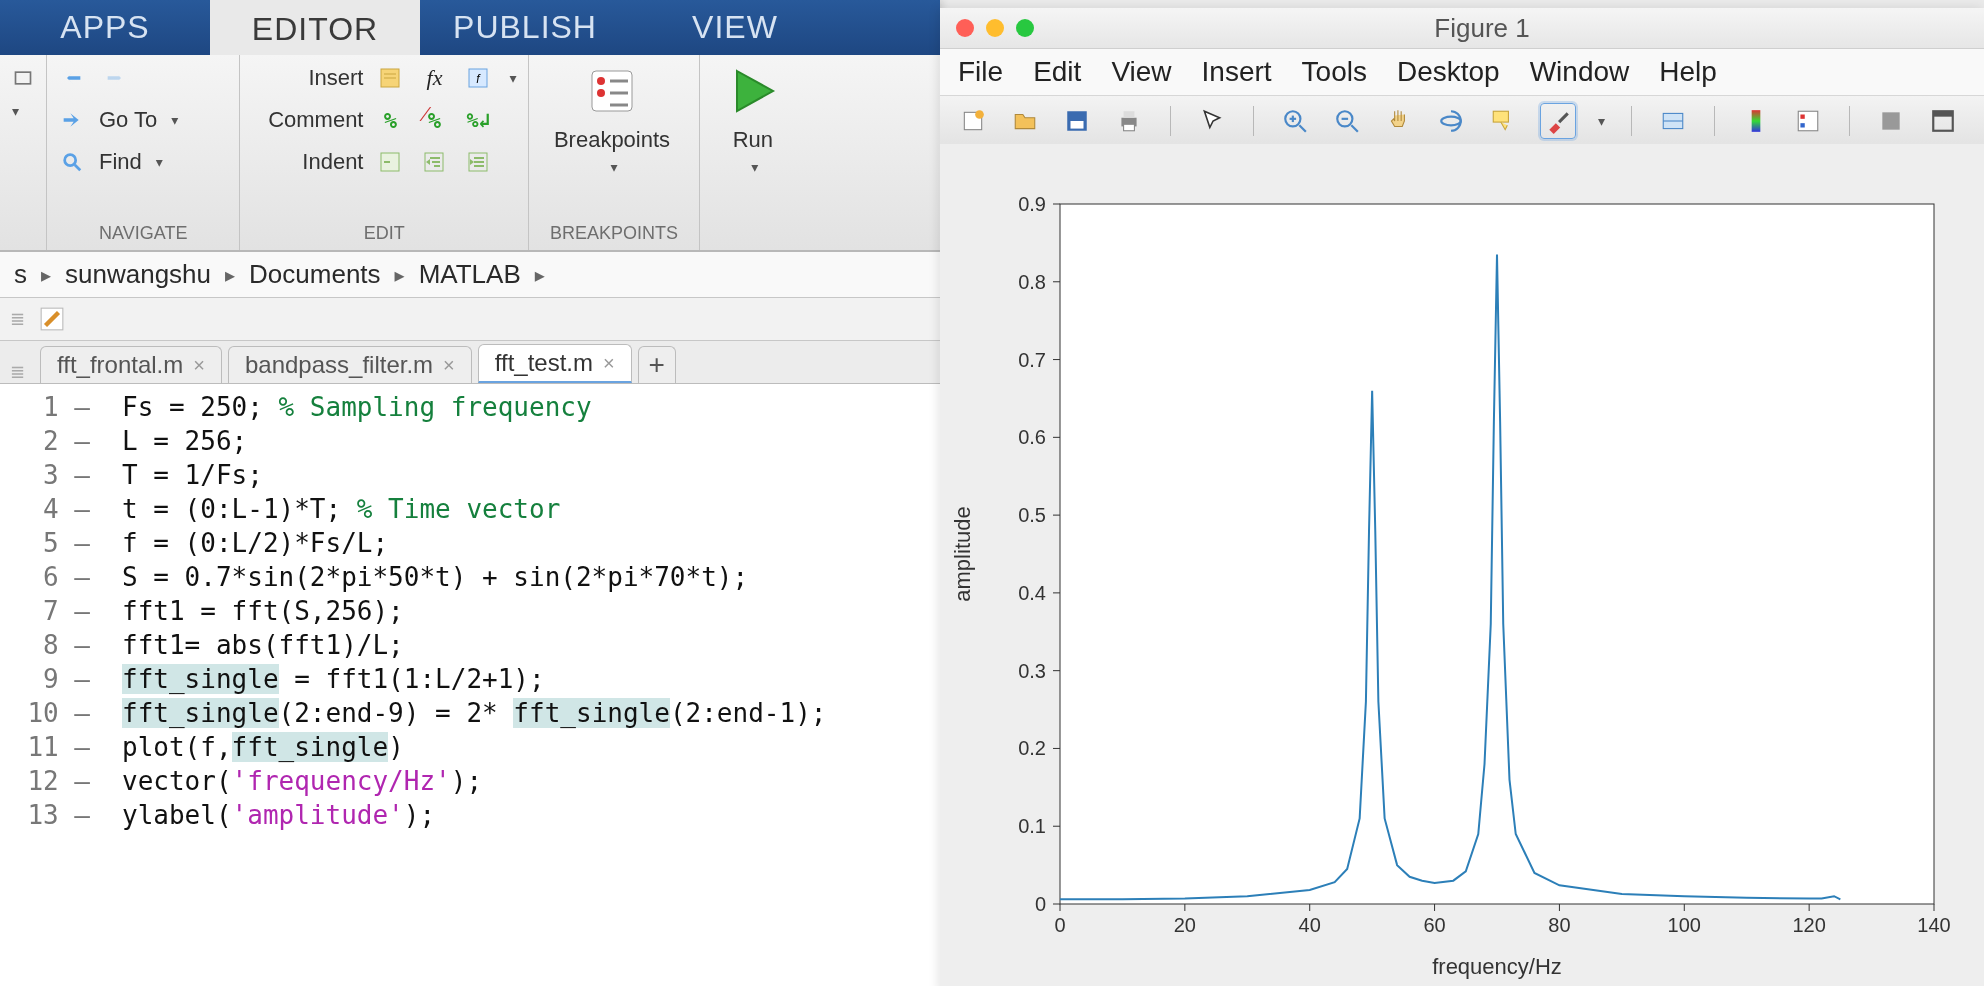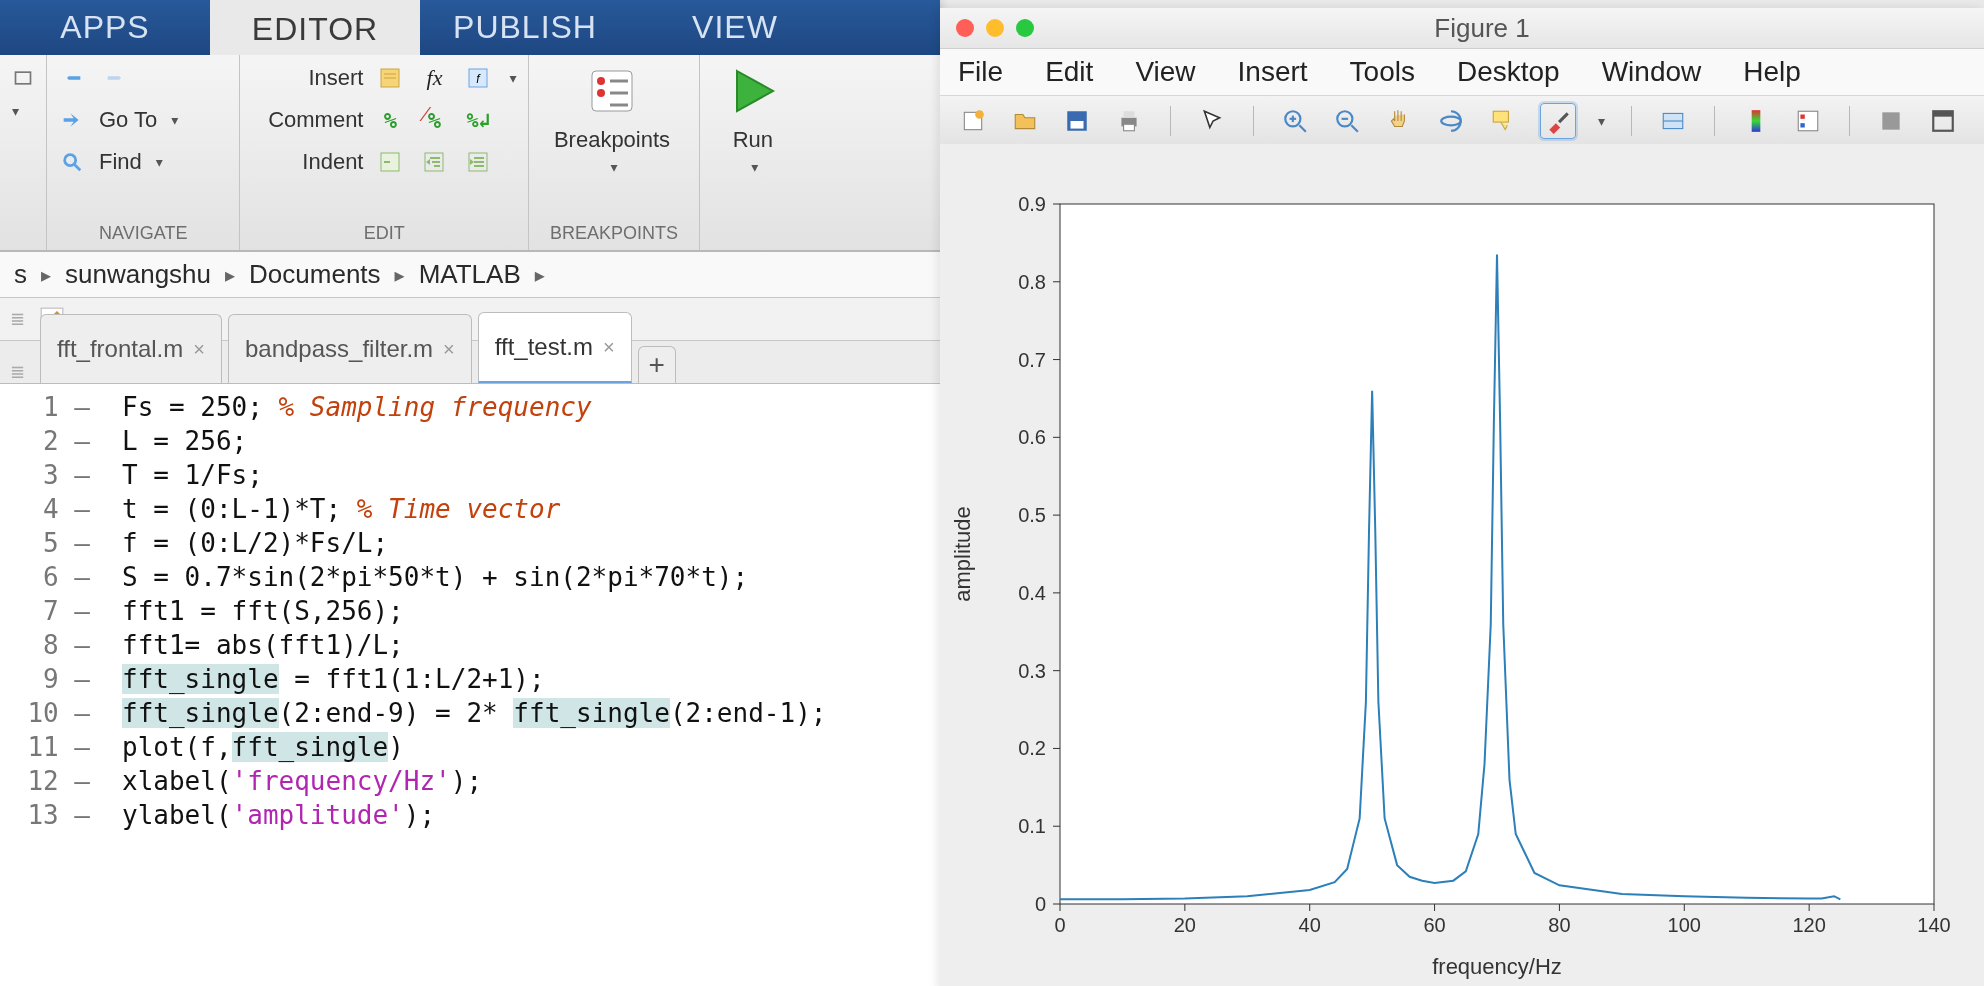--- a/index.html
+++ b/index.html
@@ -79,21 +79,21 @@
   }
 
   
   .filetabs {
     display:flex; align-items:flex-end; height:42px;
     background:#ececec; border-bottom:1px solid #bcbcbc;
     padding-left:40px; gap:6px;
   }
   .ftab {
     display:flex; align-items:center; gap:10px;
-    height:36px; padding:16px 16px;
+    height:36px; padding:0 16px;
     background:#eeeeee; border:1px solid #bcbcbc; border-bottom:none;
     border-radius:6px 6px 0 0;
     font-size:24px; color:#555;
   }
   .ftab.active { background:#ffffff; border-bottom:2px solid #6aa3e0; color:#333;}
   .ftab .x { color:#999; font-size:20px;}
   .plus {
     width:36px; height:36px; display:flex; align-items:center; justify-content:center;
     border:1px solid #bcbcbc; border-bottom:none; border-radius:6px 6px 0 0;
     font-size:28px; color:#555; background:#eee;
@@ -104,42 +104,42 @@
     display:flex; background:#ffffff; height:602px; overflow:hidden;
     font-family: Menlo, Consolas, monospace; font-size:26px;
   }
   .gutter {
     width:90px; text-align:right; padding:6px 12px 0 0;
     color:#777; background:#fff; user-select:none;
   }
   .gutter div { height:34px; line-height:34px; }
   .codebody { flex:1; padding:6px 0 0 20px; position:relative; }
   .codeline { height:34px; line-height:34px; white-space:pre; color:#111;}
-  .cm  { color:#c2410c;font-style:italic; } 
+  .cm  { color:#15803d; } 
   .str { color:#b026b0; } 
   .hl  { background:#d0e6e6;text-align:center; }
 
   
   .figwin {
     position:absolute; left:940px; top:8px; width:1044px; height:986px;
     background:#eeeeee;
     box-shadow:-2px 0 10px rgba(0,0,0,.1);
   }
   .figtitlebar {
     height:40px; display:flex; align-items:center;
     background:linear-gradient(#f5f5f5,#e6e6e6);
     border-bottom:1px solid #cfcfcf;
   }
   .traffic { display:flex; gap:12px; padding:0 16px;}
   .tl { width:18px; height:18px; border-radius:50%; }
   .tl.red{background:#ff5f57;} .tl.yellow{background:#ffbd2e;} .tl.green{background:#28c840;}
   .figtitle { flex:1; text-align:center; font-size:26px; color:#555; padding-right:70px;}
 
   .menubar {
-    height:46px; display:flex; align-items:center; gap:42px;
+    height:46px; display:flex; align-items:center; gap:30px;
     padding:0 18px; font-size:28px; color:#222;
     background:#f9f9f9;
   }
   .figtoolbar {
     height:50px; display:flex; align-items:center; gap:22px;
     padding:0 18px;
     background:linear-gradient(#f3f3f3,#e3e3e3);
     border-top:1px solid #d7d7d7; border-bottom:1px solid #c4c4c4;
   }
   .tbico { width:30px; height:30px; display:inline-flex; align-items:center; justify-content:center;}
@@ -370,21 +370,21 @@
           <div class="codeline"><span>L = 256;</span></div>
           <div class="codeline"><span>T = 1/Fs;</span></div>
           <div class="codeline"><span>t = (0:L-1)*T; </span><span class="cm">% Time vector</span></div>
           <div class="codeline"><span>f = (0:L/2)*Fs/L;</span></div>
           <div class="codeline"><span>S = 0.7*sin(2*pi*50*t) + sin(2*pi*70*t);</span></div>
           <div class="codeline"><span>fft1 = fft(S,256);</span></div>
           <div class="codeline"><span>fft1= abs(fft1)/L;</span></div>
           <div class="codeline"><span class="hl">fft_single</span><span> = fft1(1:L/2+1);</span></div>
           <div class="codeline"><span class="hl">fft_single</span><span>(2:end-9) = 2* </span><span class="hl">fft_single</span><span>(2:end-1);</span></div>
           <div class="codeline"><span>plot(f,</span><span class="hl">fft_single</span><span>)</span></div>
-          <div class="codeline"><span>xlabel(</span><span class="str">'frequency/Hz'</span><span>);</span></div>
+          <div class="codeline"><span>vector(</span><span class="str">'frequency/Hz'</span><span>);</span></div>
           <div class="codeline"><span>ylabel(</span><span class="str">'amplitude'</span><span>);</span></div>
         </div>
   </div>
 </div>
 
 <div class="figwin">
 
   <div class="figtitlebar">
     <div class="traffic">
       <span class="tl red"></span>

